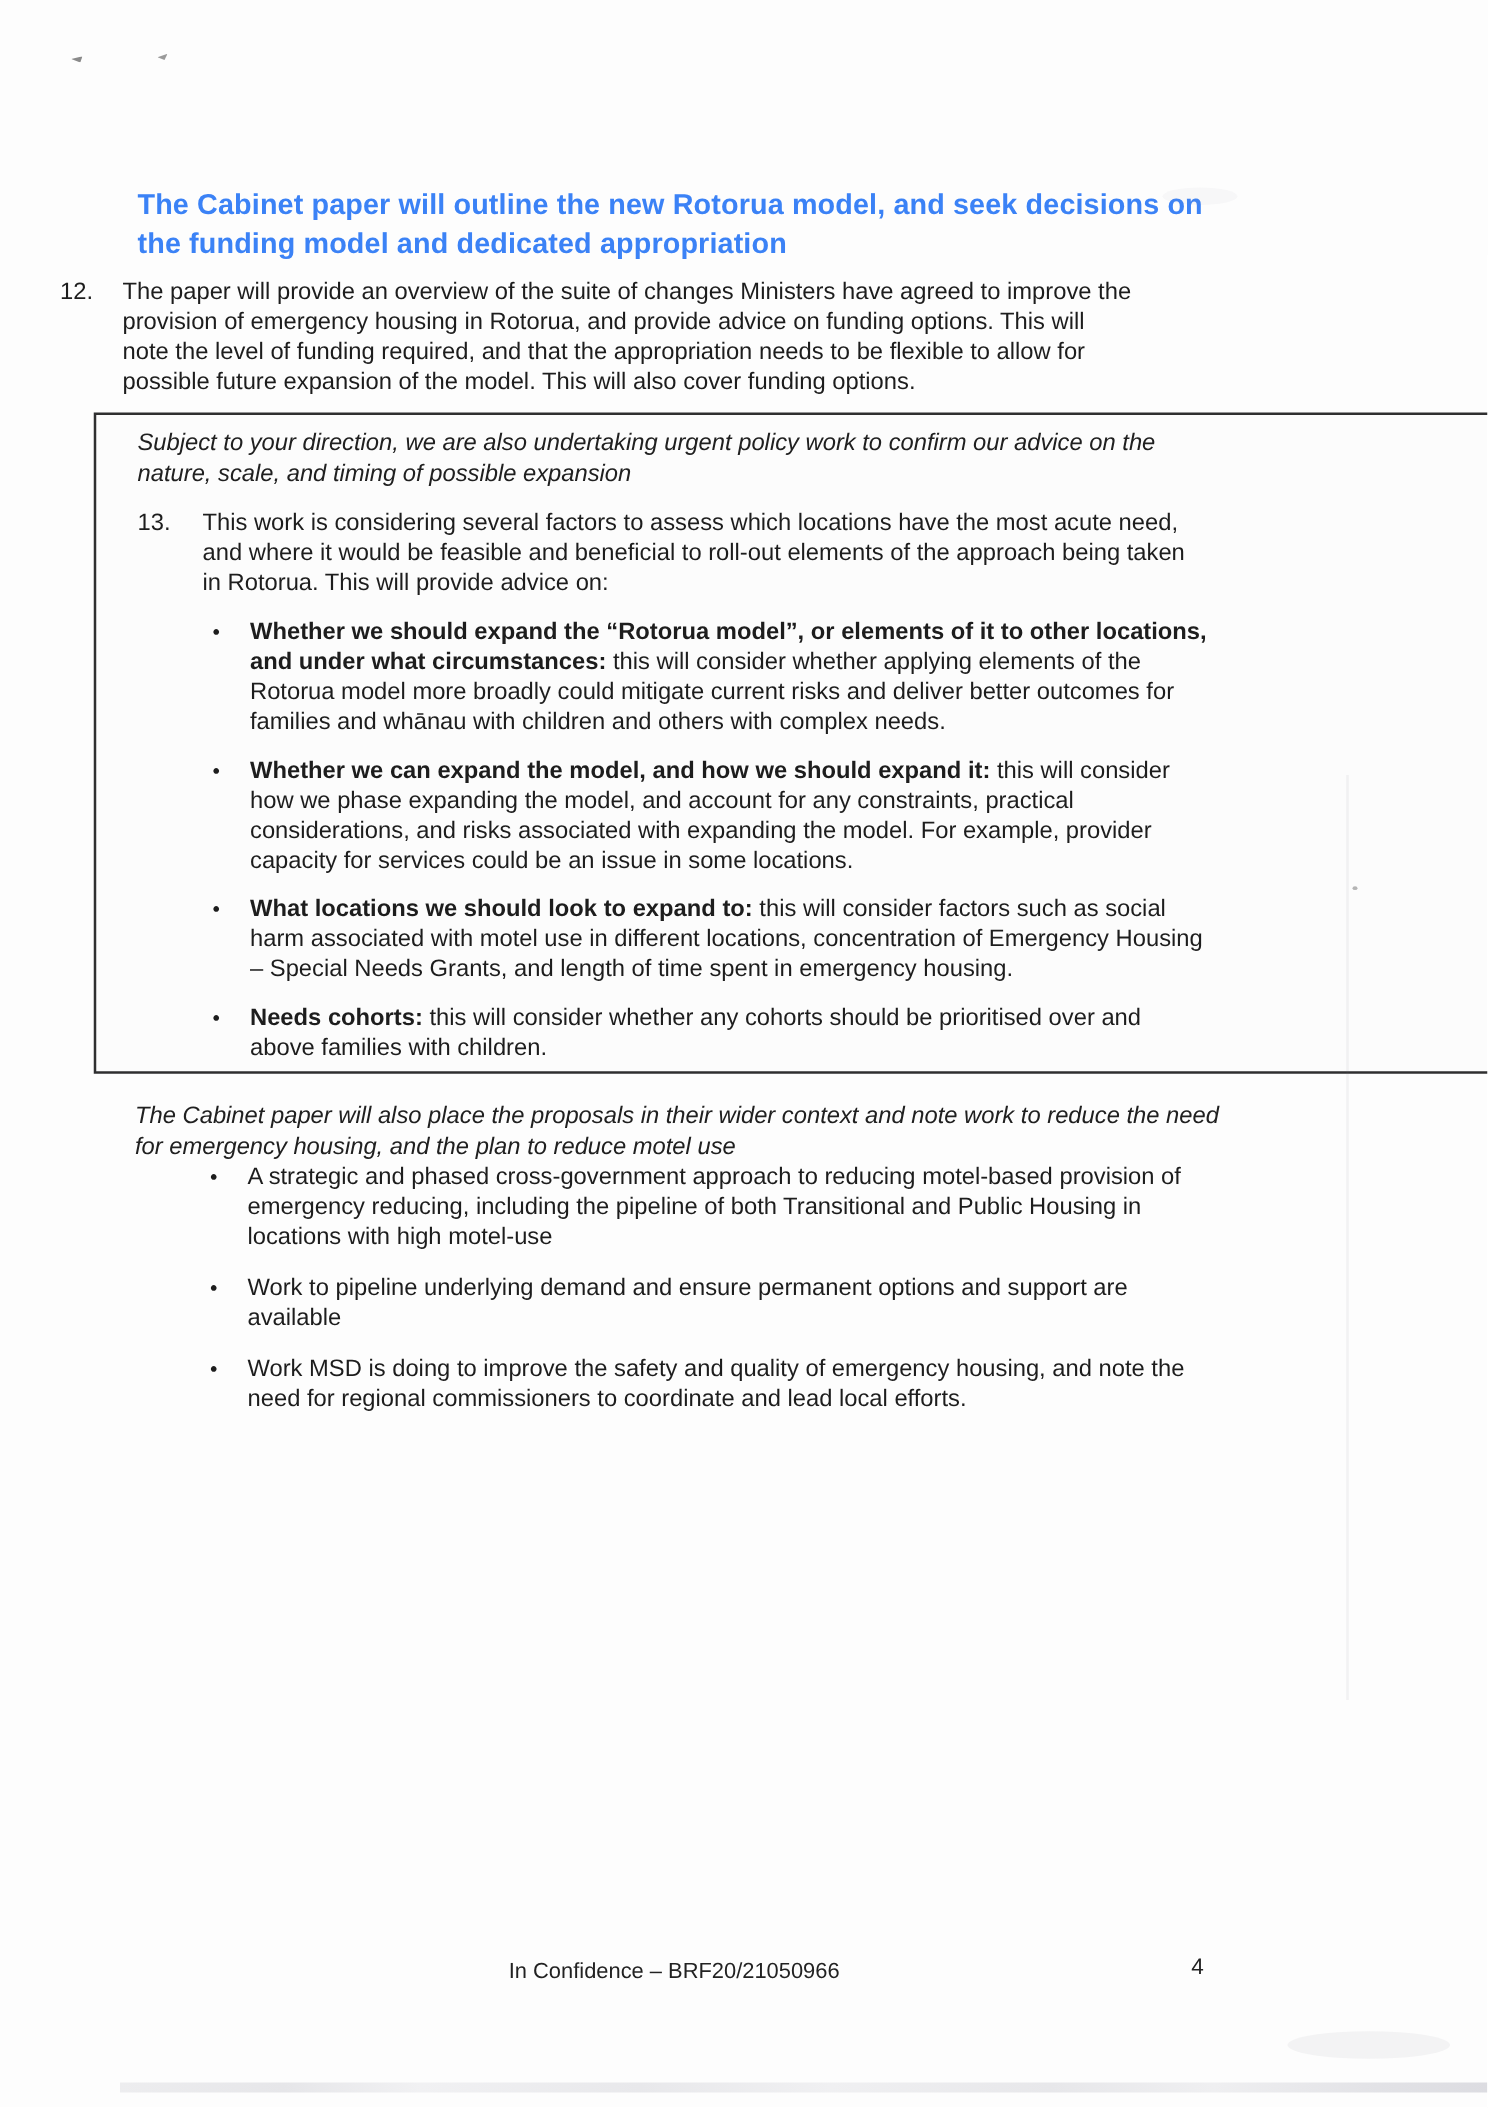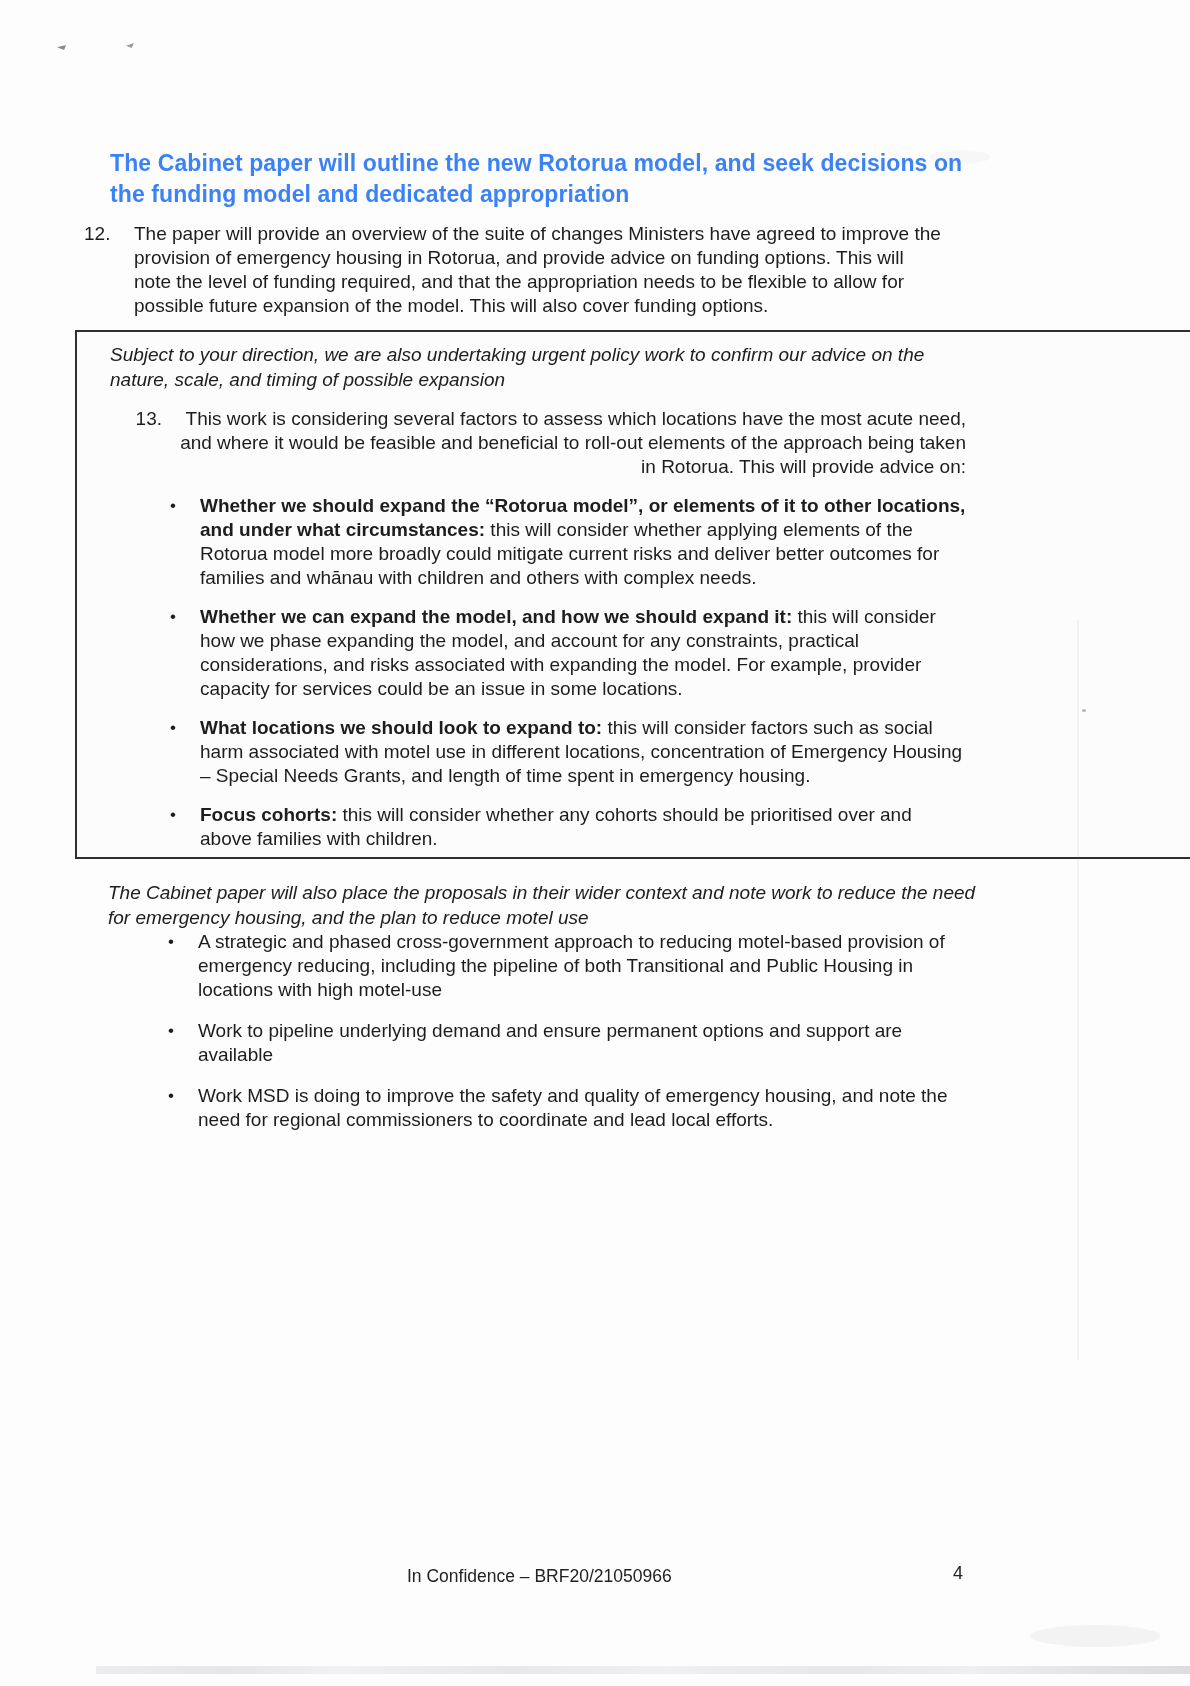--- a/index.html
+++ b/index.html
@@ -13,39 +13,39 @@
   }
   
   .heading{
     margin:148px 0 0 110px;
     width:880px;
     font-size:23px;line-height:31px;font-weight:bold;color:#3b82f6;
     letter-spacing:0.1px;
   }
   .para{
     display:flex;
-    margin:12px 0 0 84px;
+    margin:12px 0 0 48px;
     width:860px;
     font-size:19px;line-height:24px;
   }
   .para .num{flex:0 0 50px;}
   .para .ptext{flex:1;}
   .boxed{
     box-sizing:border-box;
     margin:12px 0 0 75px;
     width:1122px;
     border:2px solid #2f2f30;
     padding:10px 72px 6px 33px;
     background:rgba(250,250,250,0.4);
   }
   .italic-heading{
     font-size:19px;line-height:25px;font-style:italic;color:#202020;
   }
   .boxed .italic-heading{margin-bottom:15px;width:870px;}
-  .boxed .para{margin:0 0 15px 0;width:856px;text-align:right;}
+  .boxed .para{margin:0 0 15px 0;width:856px;}
   .boxed .para .num{flex:0 0 52px;}
   .bullets{list-style:none;margin:0;padding:0;}
   .bullet{
     display:flex;
     margin:0 0 15px 60px;
     font-size:19px;line-height:24px;
   }
   .boxed .bullet{width:796px;}
   .bullet .marker{flex:0 0 30px;font-size:17px;}
   .bullet .btext{flex:1;}
@@ -114,21 +114,21 @@
       <li class="bullet">
         <span class="marker">•</span>
         <span class="btext"><b>Whether we can expand the model, and how we should expand it:</b><span> this will consider how we phase expanding the model, and account for any constraints, practical considerations, and risks associated with expanding the model. For example, provider capacity for services could be an issue in some locations.</span></span>
       </li>
       <li class="bullet">
         <span class="marker">•</span>
         <span class="btext"><b>What locations we should look to expand to:</b><span> this will consider factors such as social harm associated with motel use in different locations, concentration of Emergency Housing – Special Needs Grants, and length of time spent in emergency housing.</span></span>
       </li>
       <li class="bullet">
         <span class="marker">•</span>
-        <span class="btext"><b>Focus cohorts:</b><span> this will consider whether any cohorts should be prioritised over and above families with children.</span></span>
+        <span class="btext"><b>Needs cohorts:</b><span> this will consider whether any cohorts should be prioritised over and above families with children.</span></span>
       </li>
     </ul>
   </div>
 
   <div class="italic-heading section2-heading">The Cabinet paper will also place the proposals in their wider context and note work to reduce the need for emergency housing, and the plan to reduce motel use</div>
 
 
 
   <ul class="bullets outer-bullets">
     <li class="bullet">

